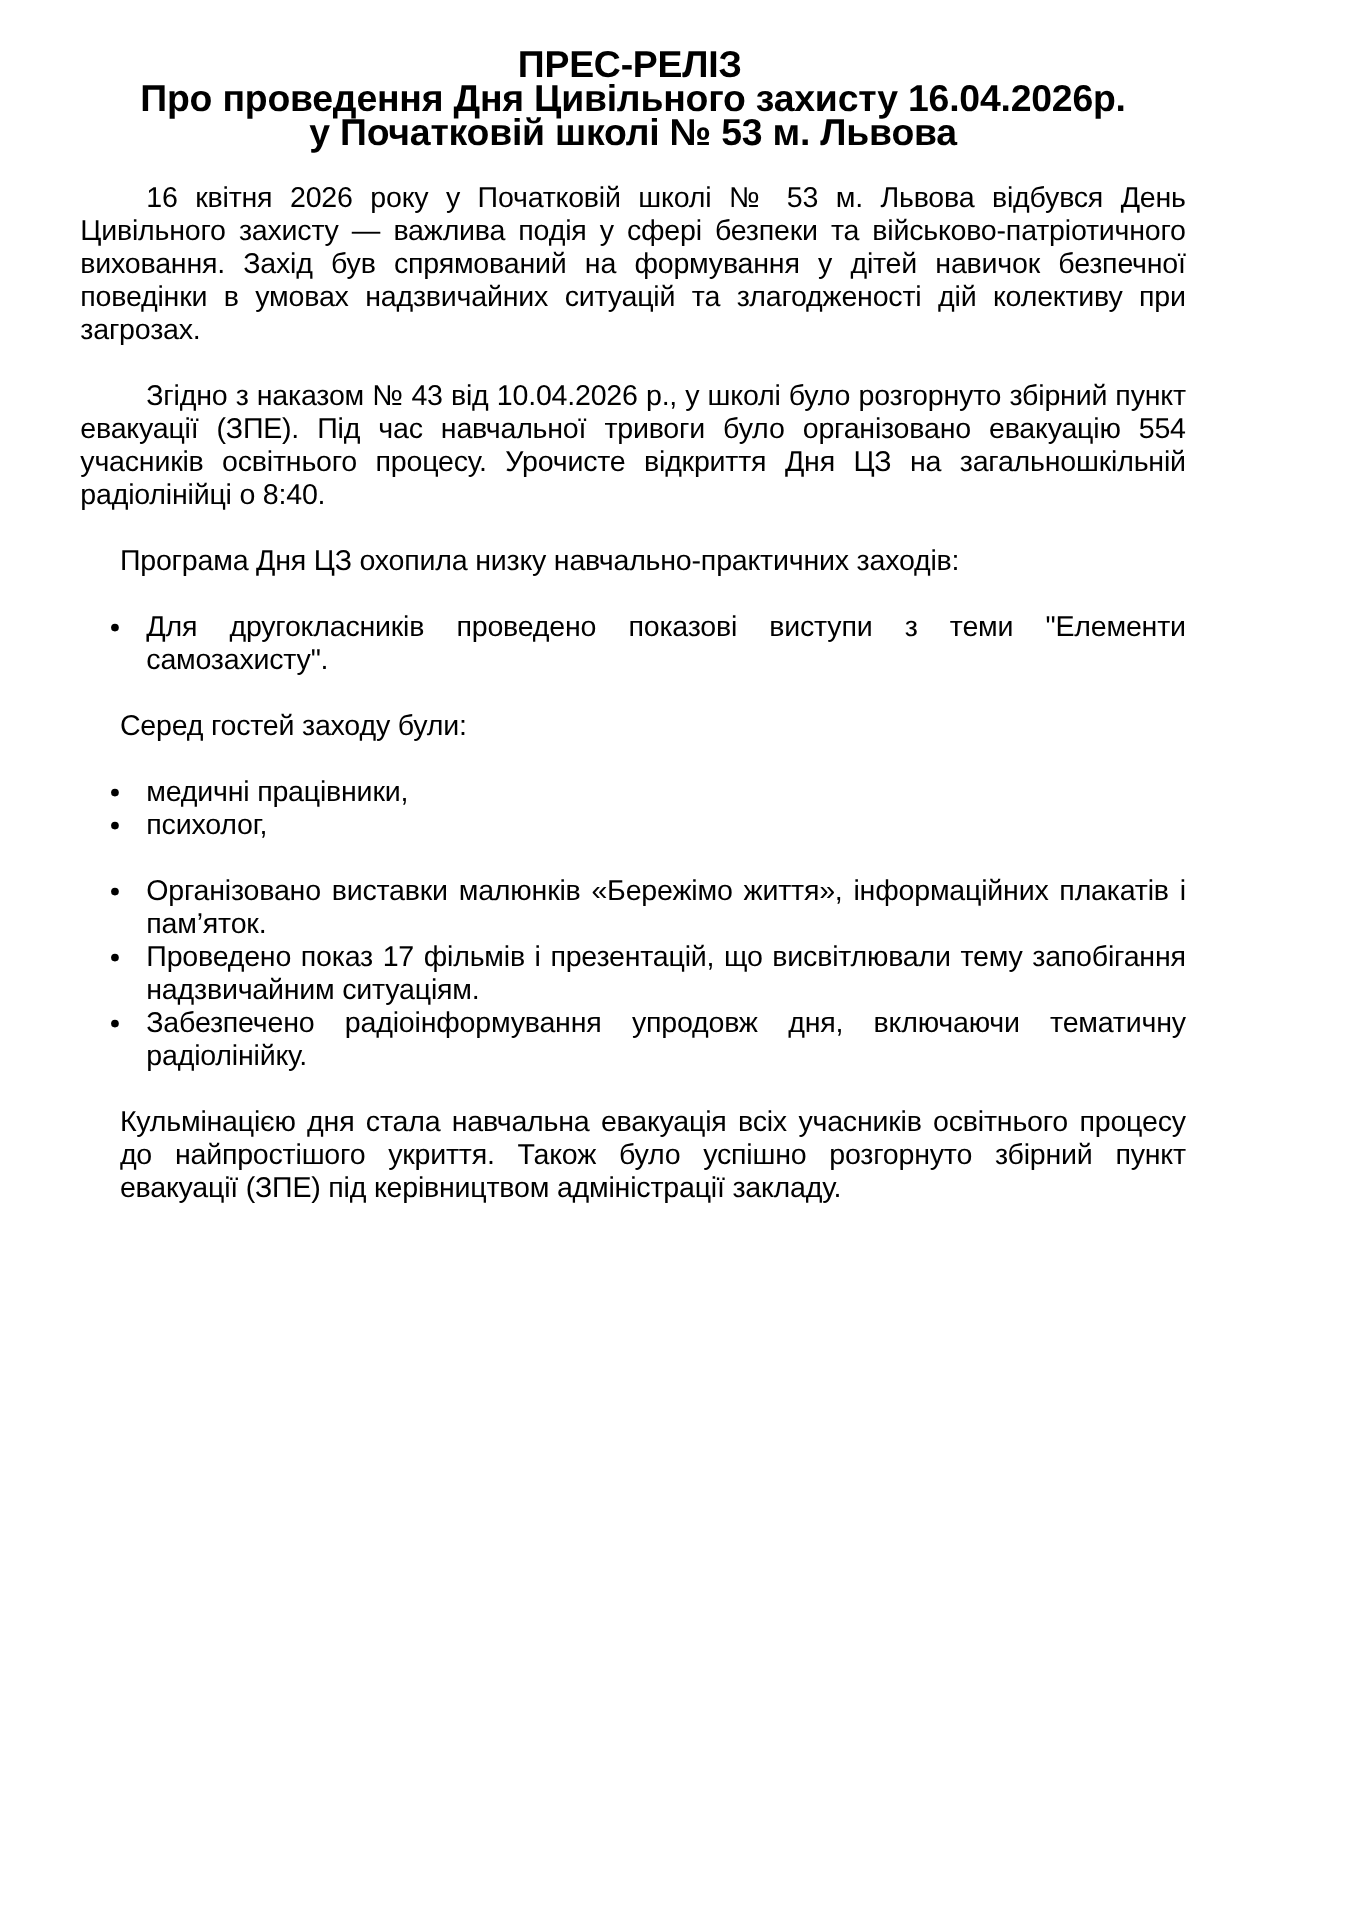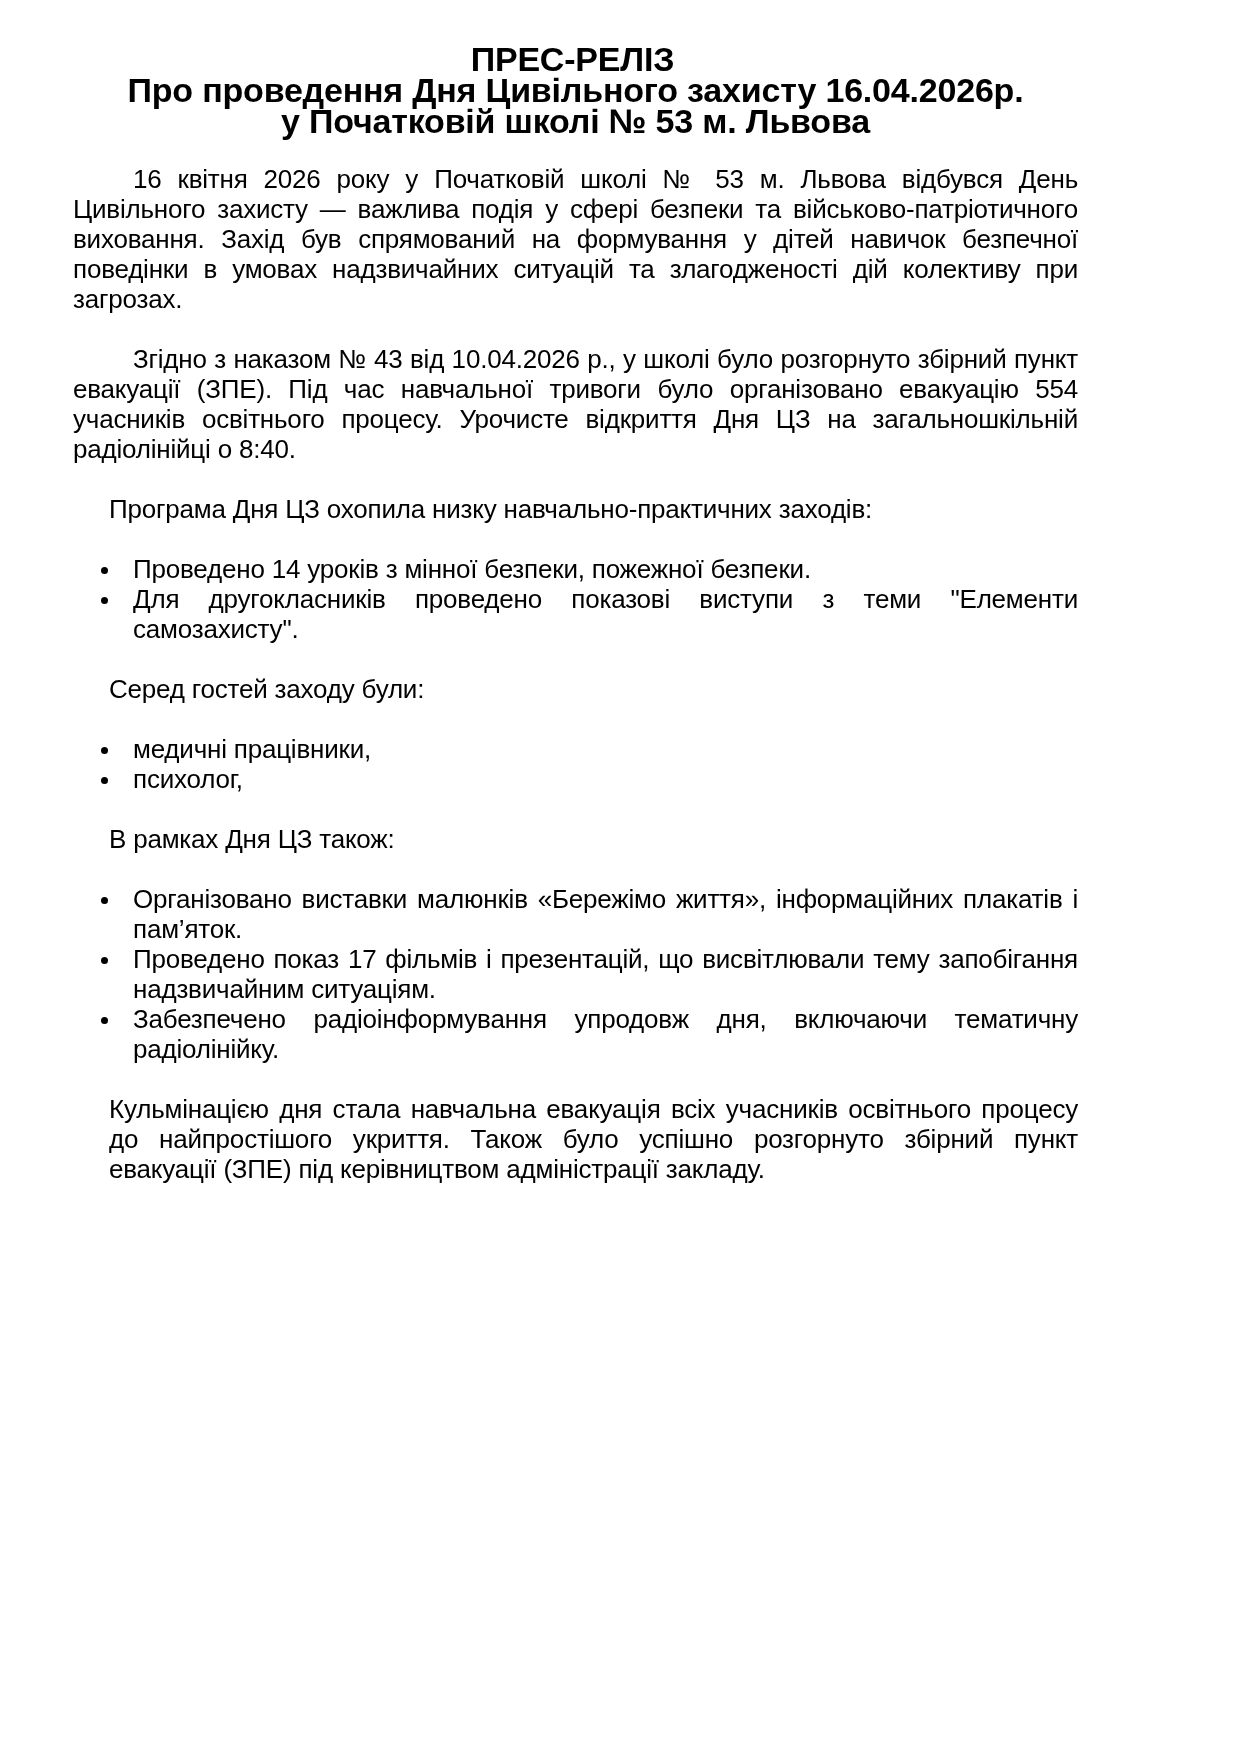--- a/index.html
+++ b/index.html
@@ -36,31 +36,29 @@
   <div class="content">
     <div class="h h1">ПРЕС-РЕЛІЗ</div>
     <div class="h">Про проведення Дня Цивільного захисту 16.04.2026р.</div>
     <div class="h h3">у Початковій школі № 53 м. Львова</div>
 
     <p class="indent p1">16 квітня 2026 року у Початковій школі № 53 м. Львова відбувся День Цивільного захисту — важлива подія у сфері безпеки та військово-патріотичного виховання. Захід був спрямований на формування у дітей навичок безпечної поведінки в умовах надзвичайних ситуацій та злагодженості дій колективу при загрозах.</p>
     <p class="indent p2">Згідно з наказом № 43 від 10.04.2026 р., у школі було розгорнуто збірний пункт евакуації (ЗПЕ). Під час навчальної тривоги було організовано  евакуацію 554 учасників освітнього процесу. Урочисте відкриття Дня ЦЗ на загальношкільній радіолінійці о 8:40.</p>
 
     <p class="lead">Програма Дня ЦЗ охопила низку навчально-практичних заходів:</p>
     <ul>
-      <li><span class="bullet"></span><span>Проведено 14 уроків з мінної безпеки, пожежної безпеки.</span></li>
       <li><span class="bullet"></span><span>Для другокласників проведено показові виступи з теми "Елементи самозахисту".</span></li>
     </ul>
 
     <p class="lead">Серед гостей заходу були:</p>
     <ul>
       <li><span class="bullet"></span><span>медичні працівники,</span></li>
       <li><span class="bullet"></span><span>психолог,</span></li>
     </ul>
 
-    <p class="lead">В рамках Дня ЦЗ також:</p>
     <ul>
       <li><span class="bullet"></span><span>Організовано виставки малюнків «Бережімо життя», інформаційних плакатів і пам’яток.</span></li>
       <li><span class="bullet"></span><span>Проведено показ 17 фільмів і презентацій, що висвітлювали тему запобігання надзвичайним ситуаціям.</span></li>
       <li><span class="bullet"></span><span>Забезпечено радіоінформування упродовж дня, включаючи тематичну радіолінійку.</span></li>
     </ul>
 
     <p class="final" style="text-indent:0">Кульмінацією дня стала навчальна евакуація всіх учасників освітнього процесу до найпростішого укриття. Також було успішно розгорнуто збірний пункт евакуації (ЗПЕ) під керівництвом адміністрації закладу.</p>
   </div>
 </div>
 

